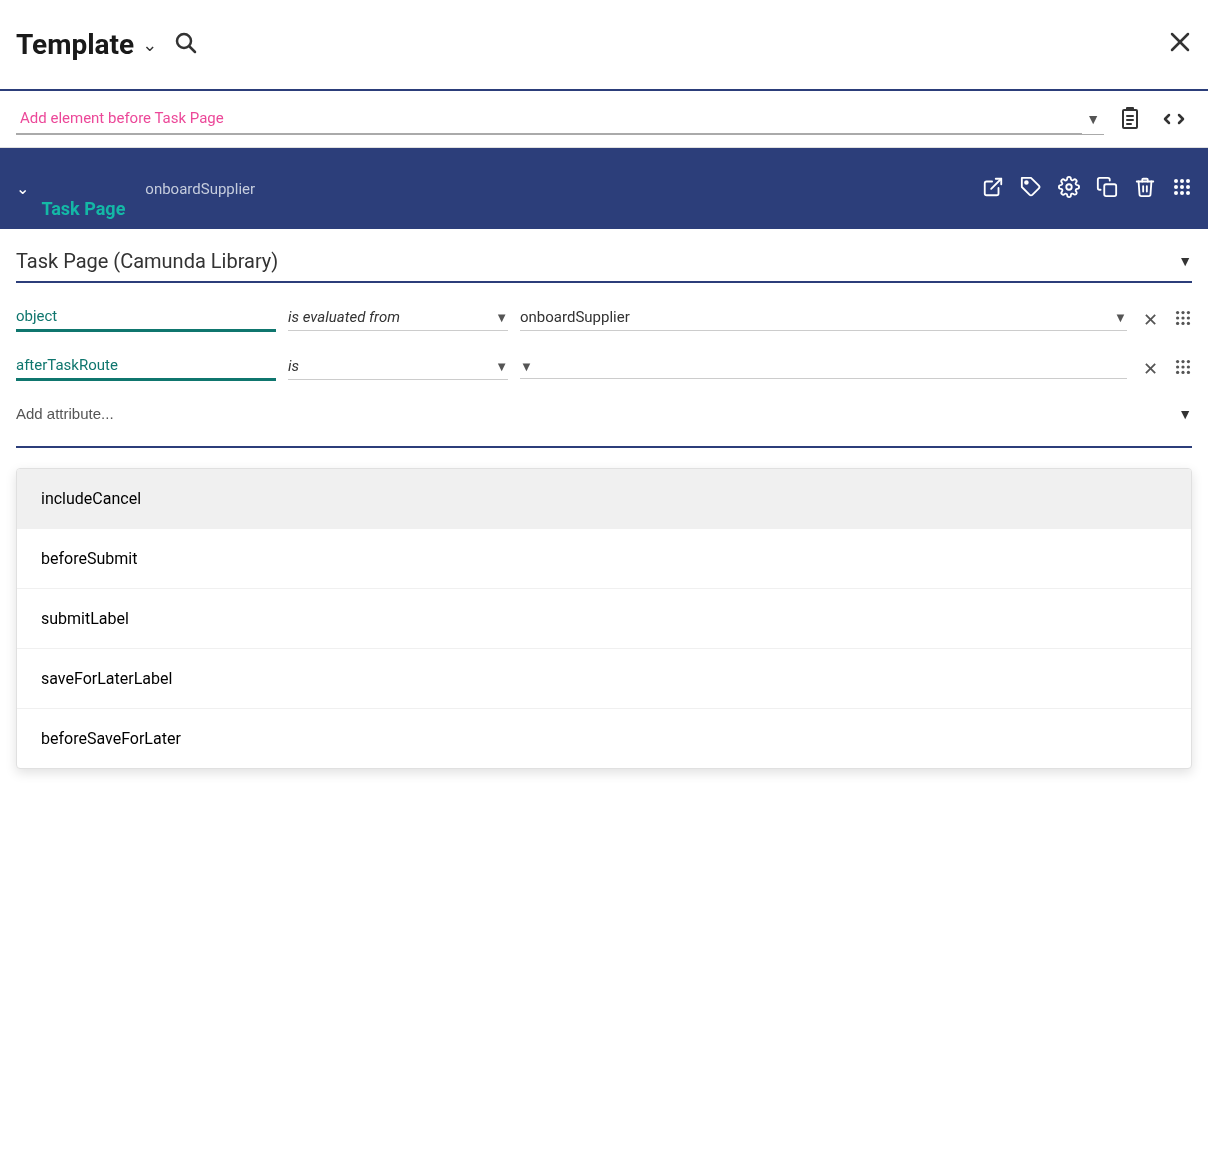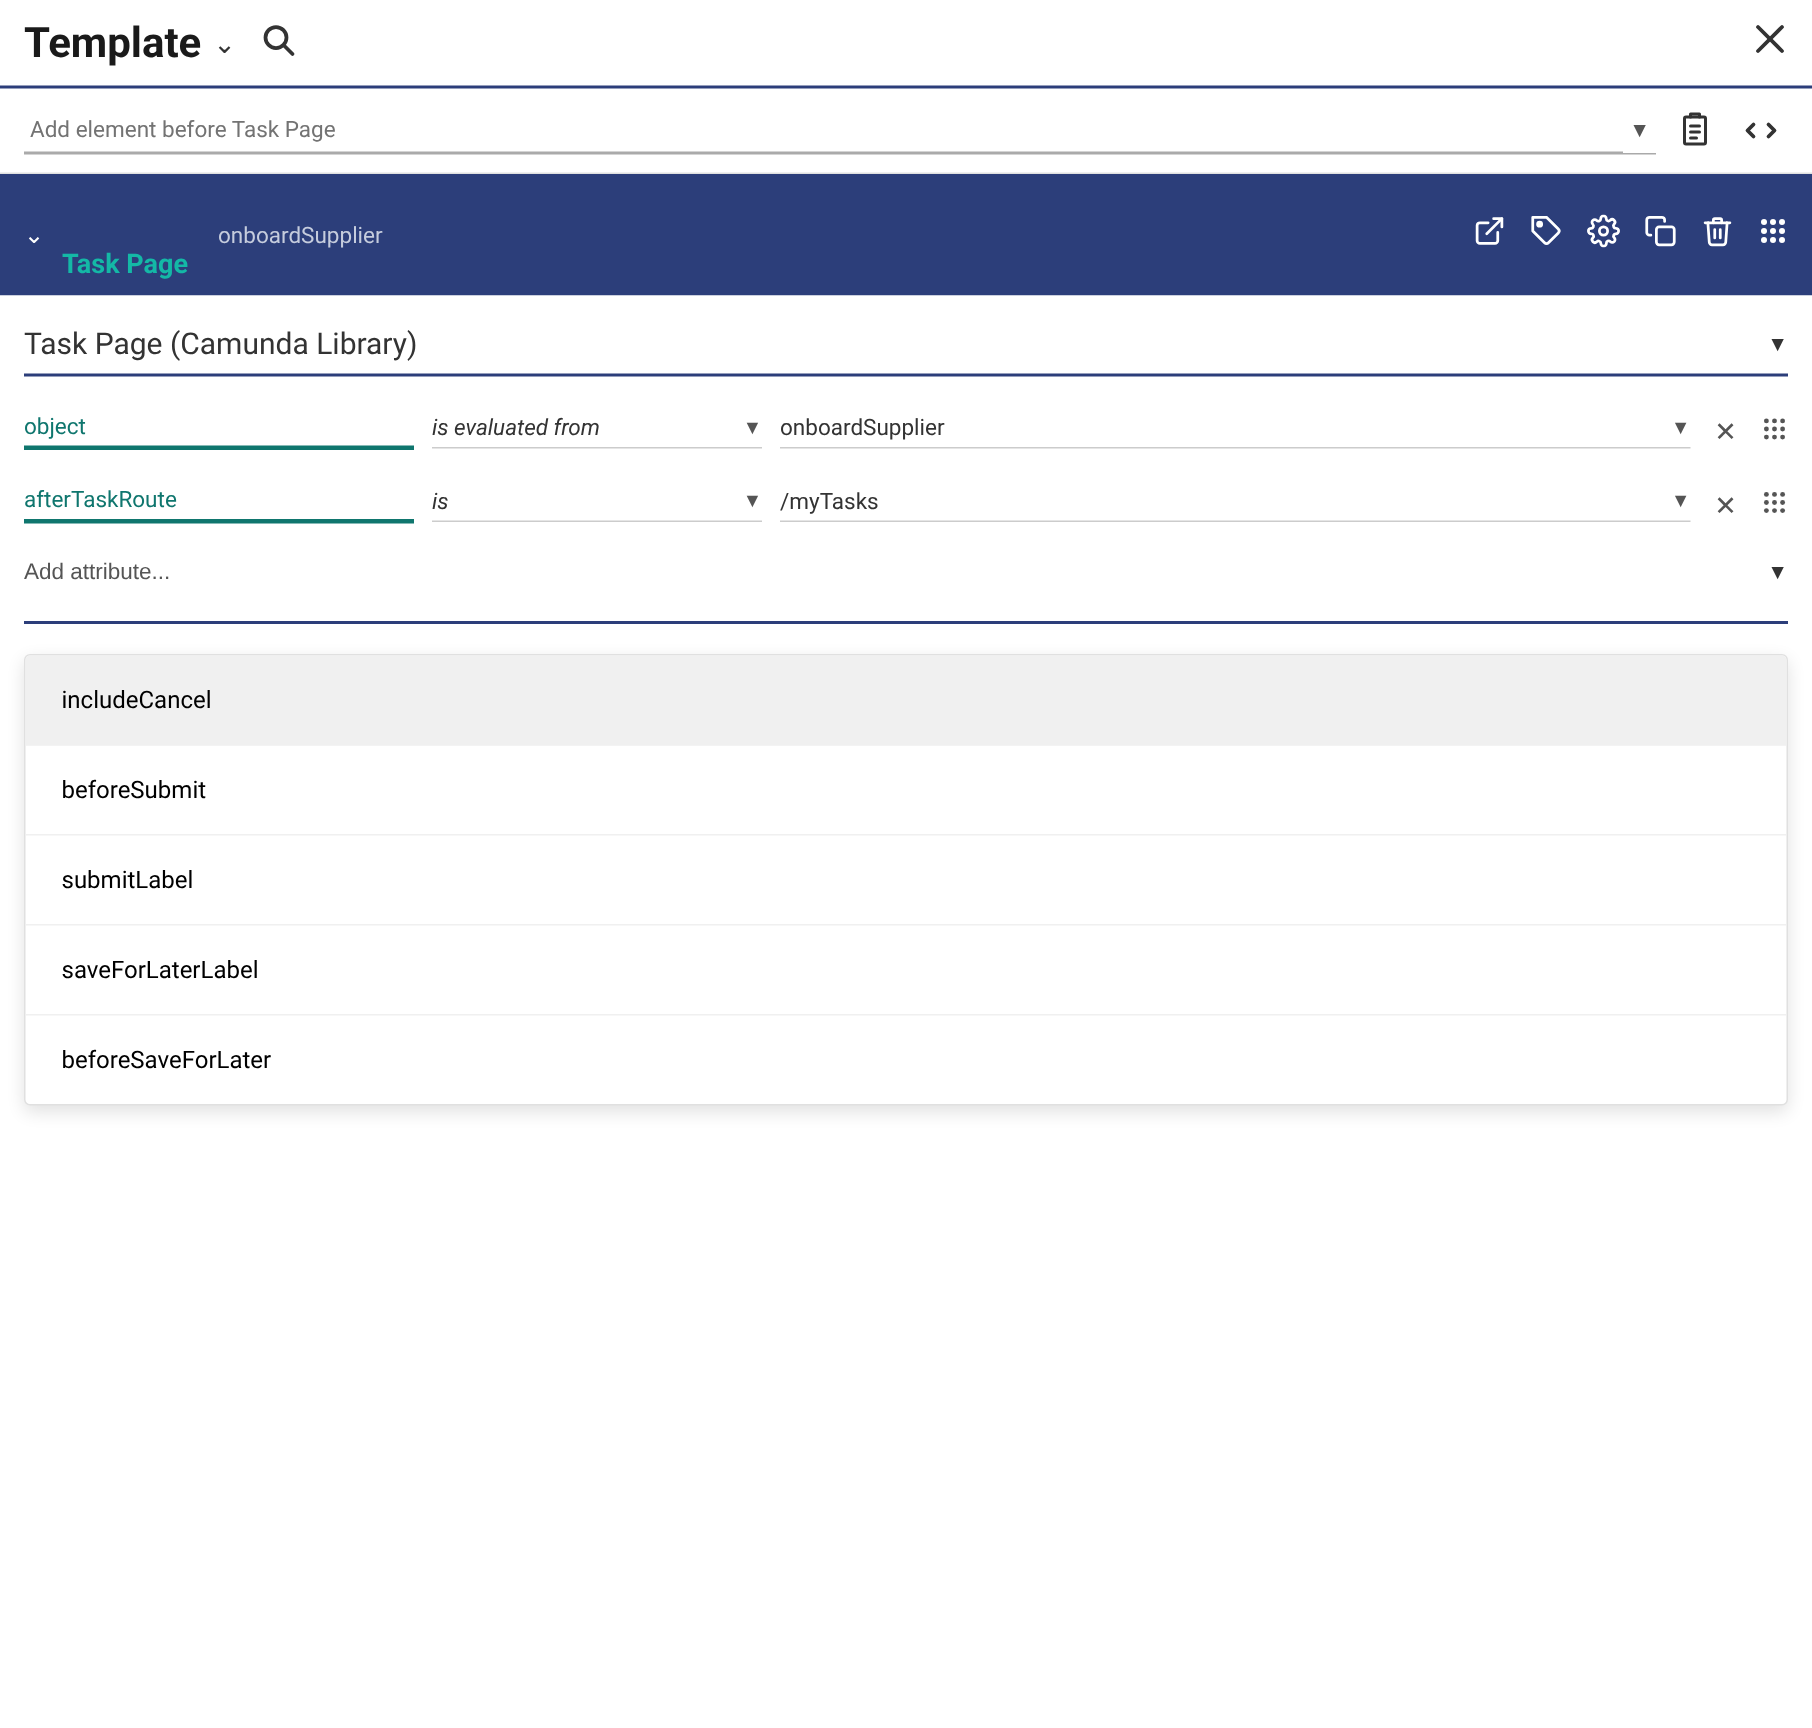--- a/index.html
+++ b/index.html
@@ -13,21 +13,21 @@
 
     .app-container {
       width: 1208px;
       background: #fff;
     }
 
     
     .header {
       display: flex;
       align-items: center;
-      padding: 12px 16px;
+      padding: 28px 16px;
       border-bottom: 2px solid #2c3e7a;
       background: #fff;
     }
     .header-title {
       font-size: 28px;
       font-weight: 700;
       color: #1a1a1a;
       margin-right: 8px;
     }
     .header-chevron {
@@ -270,21 +270,21 @@
     <span class="header-close">
       <svg width="24" height="24" viewBox="0 0 24 24" fill="none" stroke="#333" stroke-width="2.5" stroke-linecap="round">
         <line x1="4" y1="4" x2="20" y2="20"></line>
         <line x1="20" y1="4" x2="4" y2="20"></line>
       </svg>
     </span>
   </div>
 
   <div class="toolbar-row">
     <div style="flex:1; display:flex; align-items:center; border-bottom:1px solid #aaa;">
-      <span class="add-element-select" style="flex:1; font-size:15px; color:#737373; padding:6px 4px;">Add element before Task Page</span>
+      <span class="add-element-select" style="flex:1; font-size:15px; color:#ec4899; padding:6px 4px;">Add element before Task Page</span>
       <span style="font-size:14px; color:#555; padding:4px;">▼</span>
     </div>
     <button class="toolbar-icon-btn" title="Clipboard">
       <svg width="24" height="26" viewBox="0 0 24 26" fill="none" stroke="#333" stroke-width="2" stroke-linecap="round" stroke-linejoin="round">
         <rect x="5" y="4" width="14" height="18" rx="1"></rect>
         <path d="M9 4V2h6v2"></path>
         <line x1="9" y1="10" x2="15" y2="10"></line>
         <line x1="9" y1="14" x2="15" y2="14"></line>
         <line x1="9" y1="18" x2="13" y2="18"></line>
       </svg>
@@ -390,21 +390,20 @@
       </span>
     </div>
 
     <div class="attribute-row">
       <span class="attr-name">afterTaskRoute</span>
       <div class="attr-operator">
         <span class="attr-operator-text">is</span>
         <span class="chevron-down">▼</span>
       </div>
       <div class="attr-value">
-        <span class="attr-value-text">/myTasks</span>
         <span class="chevron-down">▼</span>
       </div>
       <span class="attr-delete">✕</span>
       <span class="attr-drag">
         <svg width="18" height="18" viewBox="0 0 20 20" fill="#555">
           <circle cx="4" cy="4" r="1.8"></circle>
             <circle cx="10" cy="4" r="1.8"></circle>
             <circle cx="16" cy="4" r="1.8"></circle>
           <circle cx="4" cy="10" r="1.8"></circle>
             <circle cx="10" cy="10" r="1.8"></circle>

